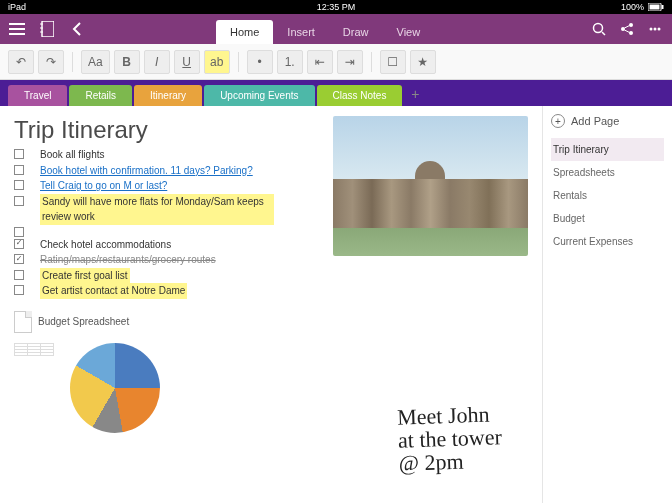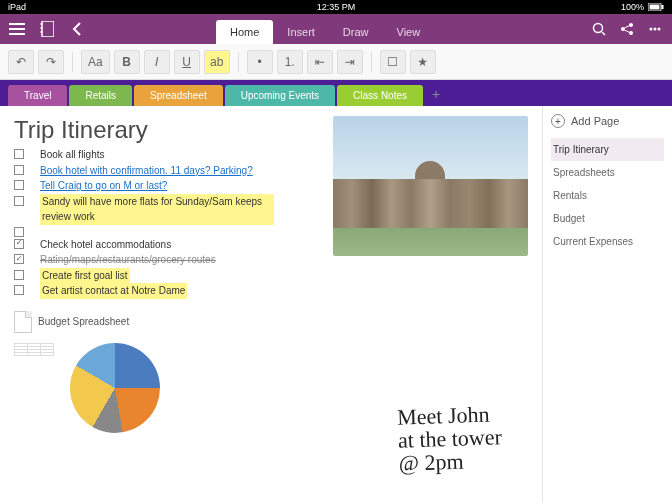--- a/index.html
+++ b/index.html
@@ -178,21 +178,21 @@
   <div class="tool">⇤</div>
   <div class="tool">⇥</div>
   <div class="sep"></div>
   <div class="tool">☐</div>
   <div class="tool">★</div>
 </div>
 
 <div class="sections">
   <div class="sec purple">Travel</div>
   <div class="sec green">Retails</div>
-  <div class="sec orange">Spreadsheet</div>
+  <div class="sec orange">Itinerary</div>
   <div class="sec teal">Upcoming Events</div>
   <div class="sec lime">Class Notes</div>
   <div class="add">+</div>
 </div>
 
 <div class="main">
   <div class="content">
 
     <div class="page-title">Trip Itinerary</div>
 
@@ -204,21 +204,21 @@
       <div class="check-item">
           <span class="box"></span>
           <span class="txt link">Book hotel with confirmation. 11 days? Parking?</span>
         </div>
       <div class="check-item">
           <span class="box"></span>
           <span class="txt link">Tell Craig to go on M or last?</span>
         </div>
       <div class="check-item">
           <span class="box"></span>
-          <span class="txt hl">Sandy will have more flats for Sunday/Sam keeps review work</span>
+          <span class="txt hl">Sandy will have more flats for Monday/Sam keeps review work</span>
         </div>
       <div class="check-item">
           <span class="box"></span>
         </div>
       <div class="check-item">
           <span class="box checked"></span>
           <span class="txt">Check hotel accommodations</span>
         </div>
       <div class="check-item">
           <span class="box checked"></span>

